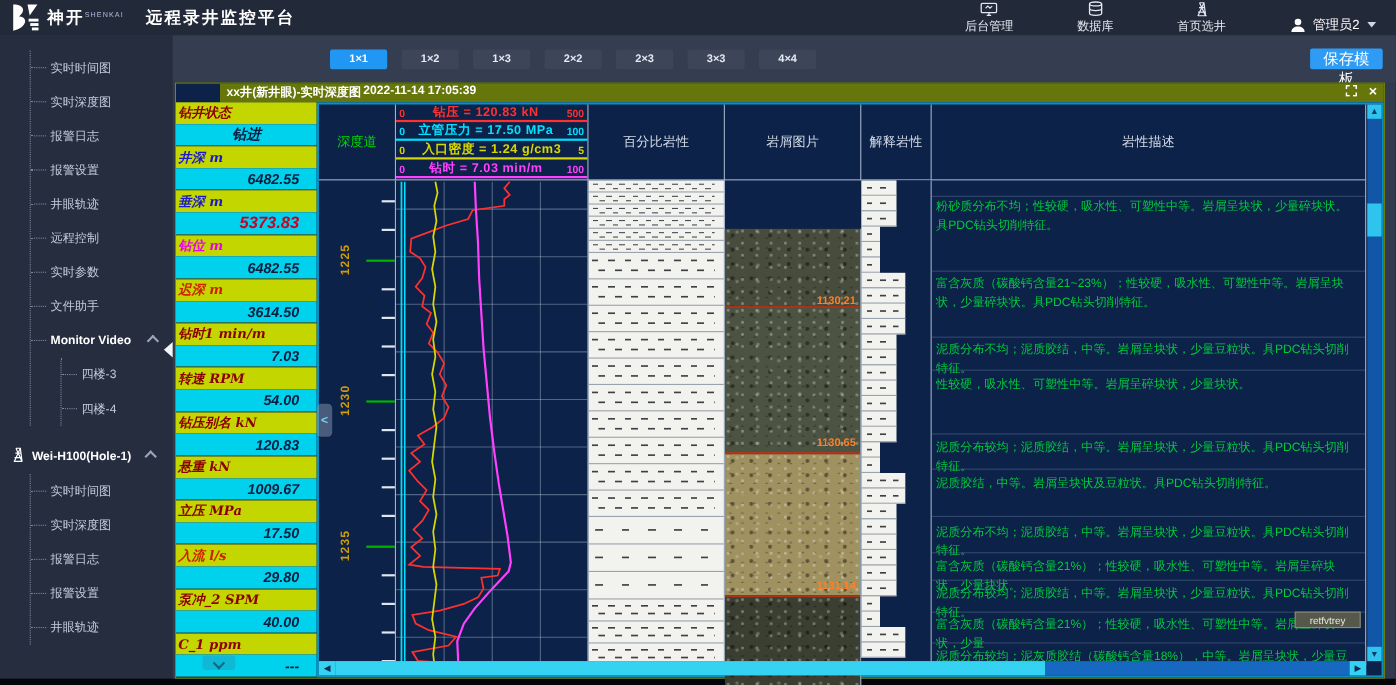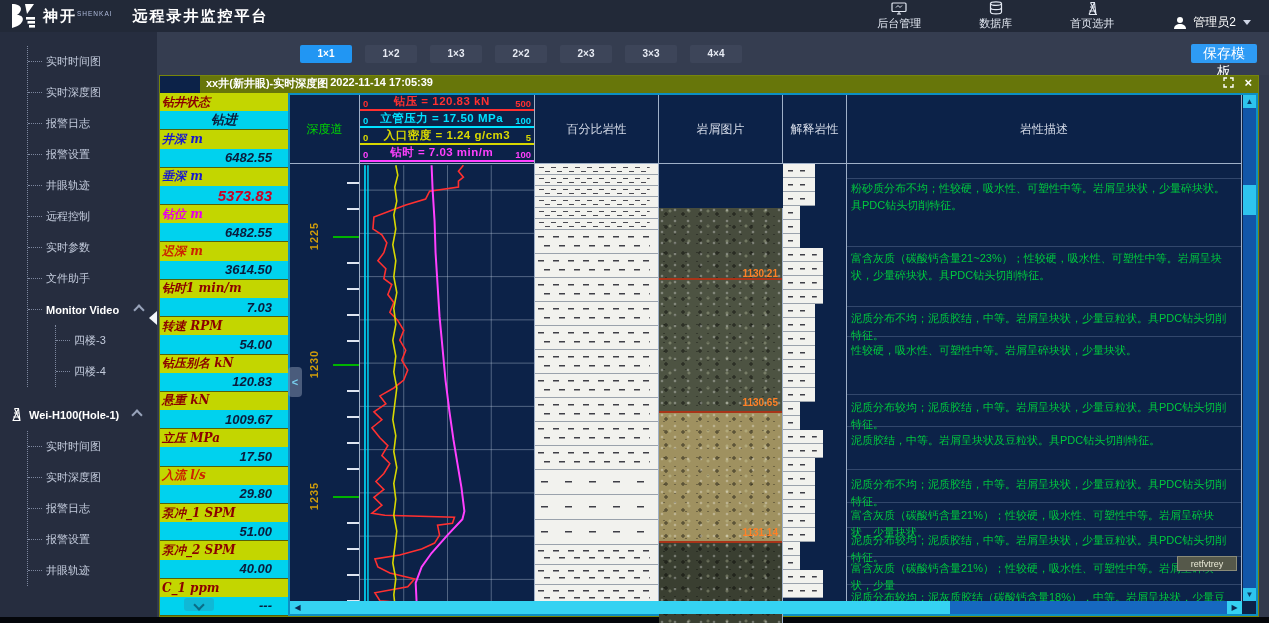--- a/index.html
+++ b/index.html
@@ -366,24 +366,20 @@
             <div class="p-label" style="color: rgb(139, 0, 0);">悬重 kN</div>
             <div class="p-value">1009.67</div>
           </div>
           <div class="param">
             <div class="p-label" style="color: rgb(139, 0, 0);">立压 MPa</div>
             <div class="p-value">17.50</div>
           </div>
           <div class="param">
             <div class="p-label" style="color: rgb(204, 34, 0);">入流 l/s</div>
             <div class="p-value">29.80</div>
-          </div>
-          <div class="param">
-            <div class="p-label" style="color: rgb(139, 0, 0);">泵冲_1 SPM</div>
-            <div class="p-value">51.00</div>
           </div>
           <div class="param">
             <div class="p-label" style="color: rgb(139, 0, 0);">泵冲_2 SPM</div>
             <div class="p-value">40.00</div>
           </div>
           <div class="param">
             <div class="p-label" style="color: rgb(139, 0, 0);">C_1 ppm</div>
             <div class="p-value">---<button class="chev-btn"></button></div>
           </div>
         </div>

